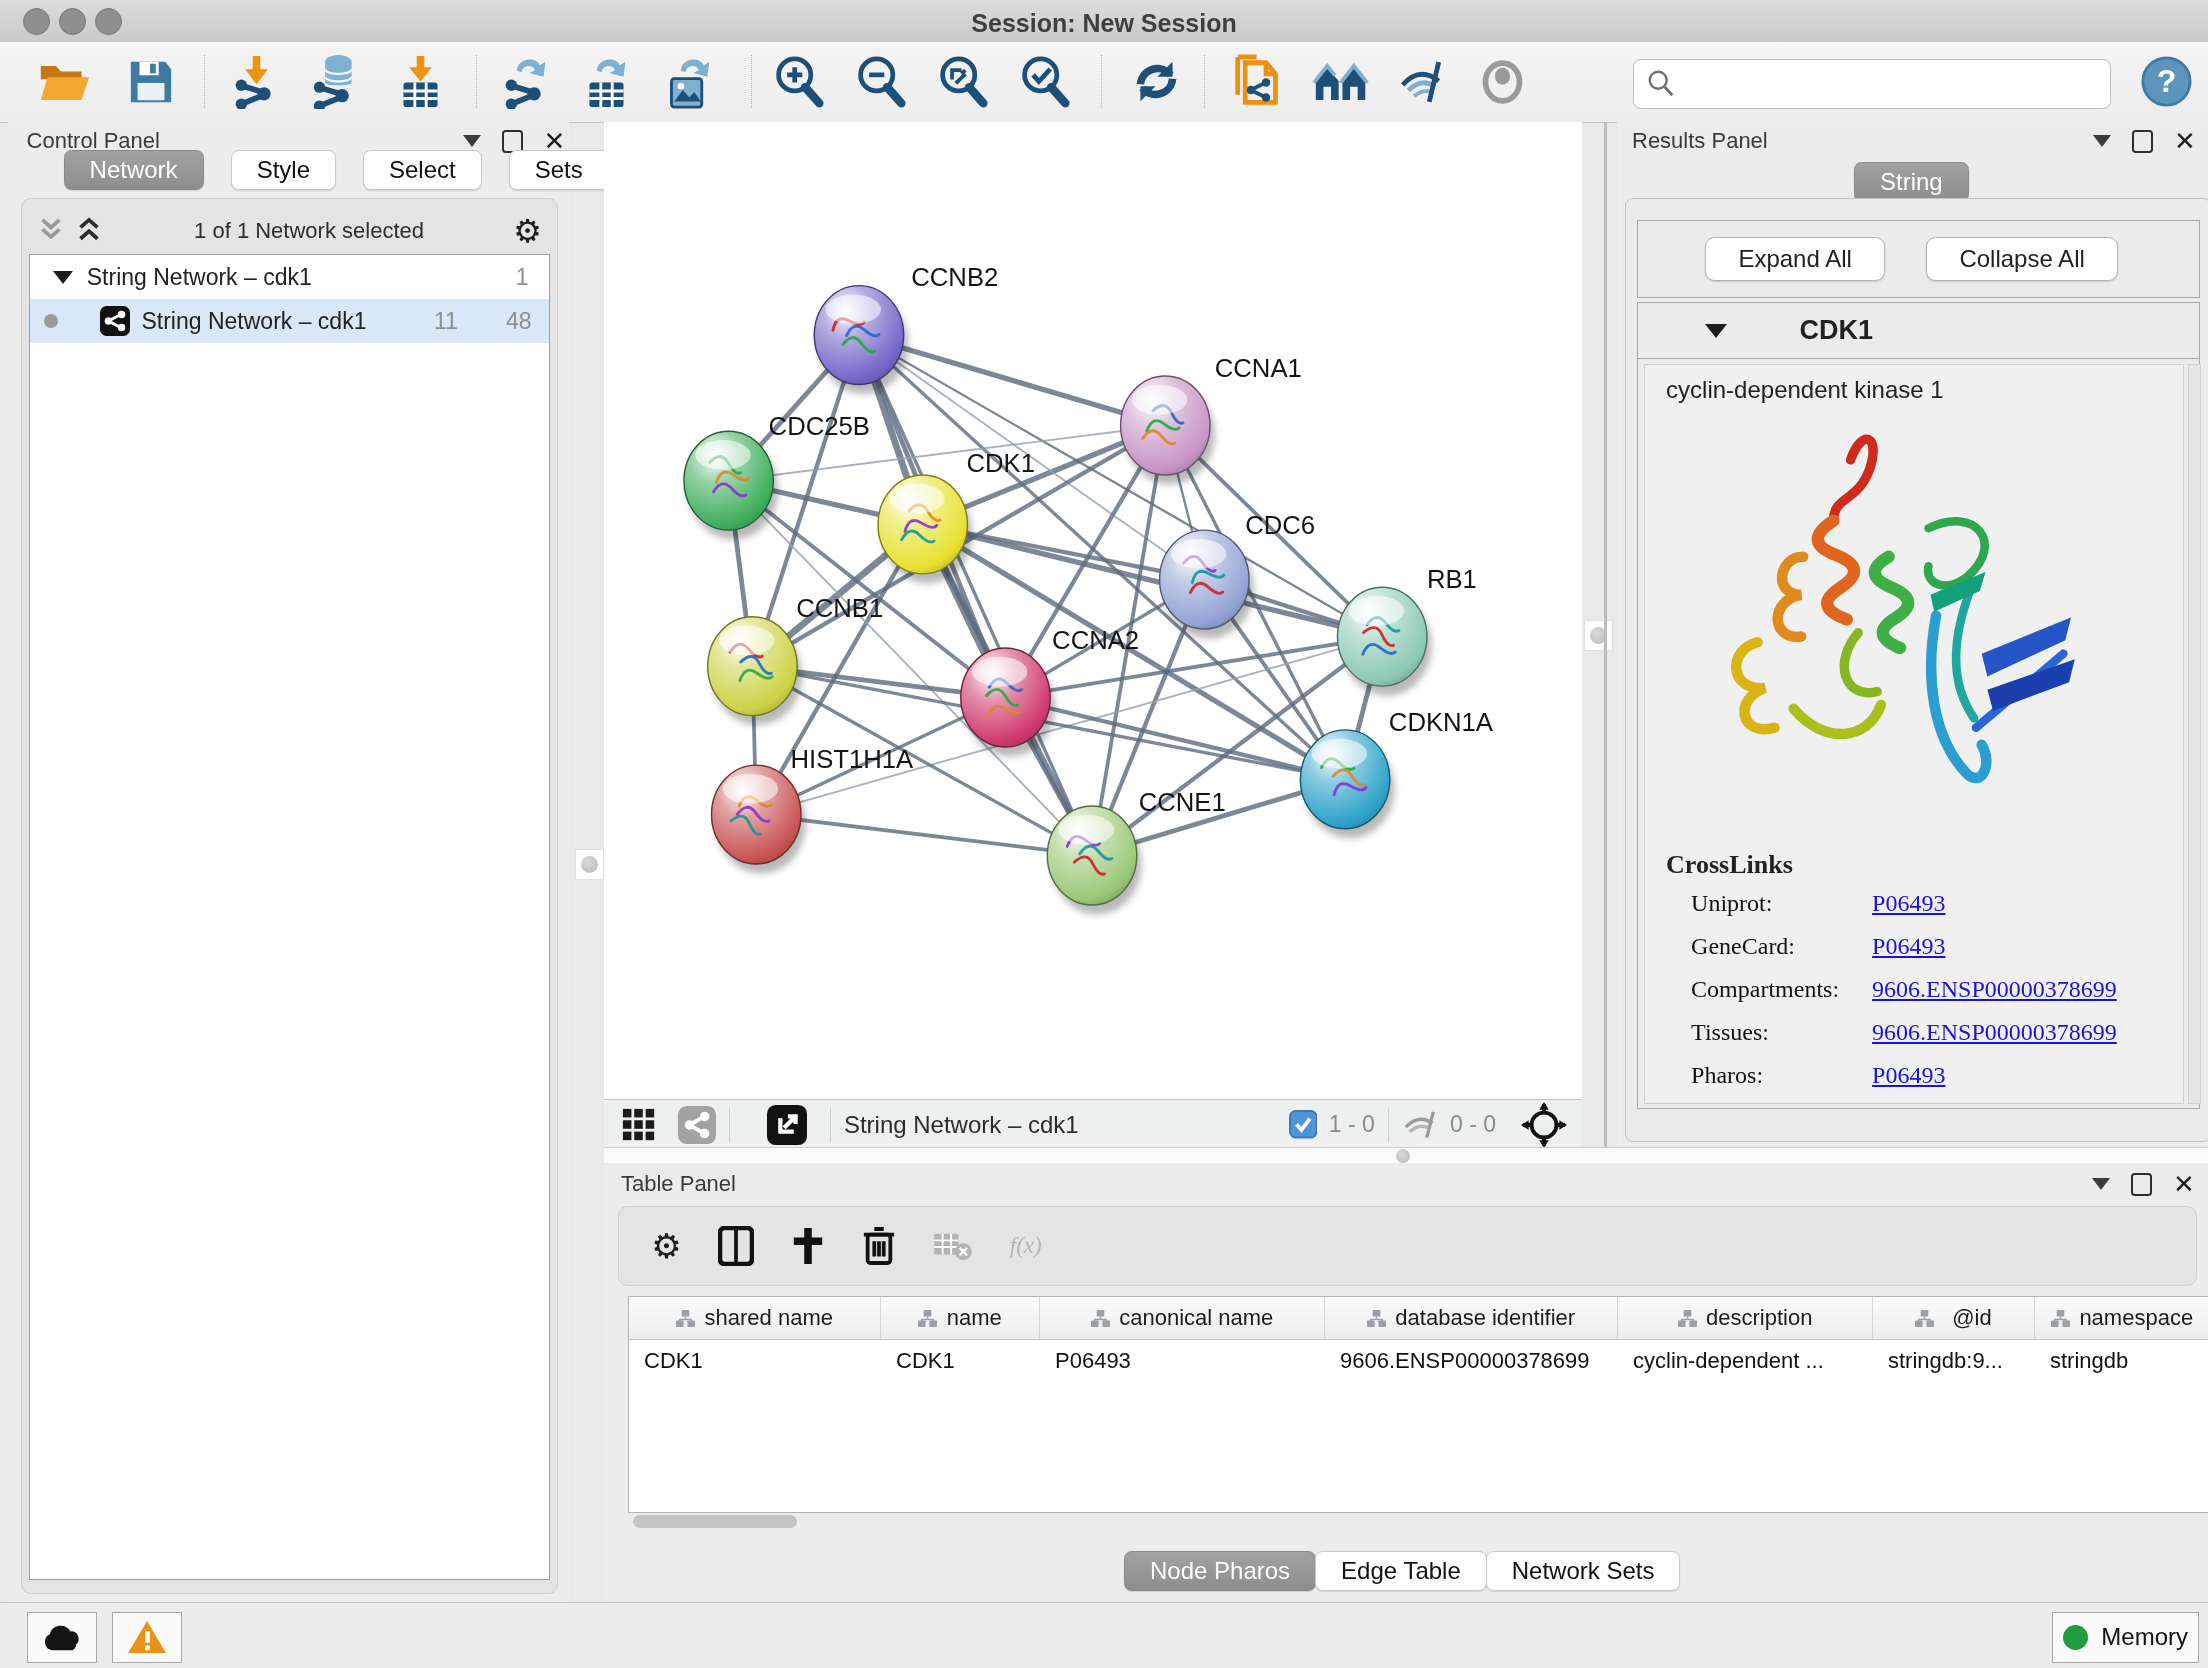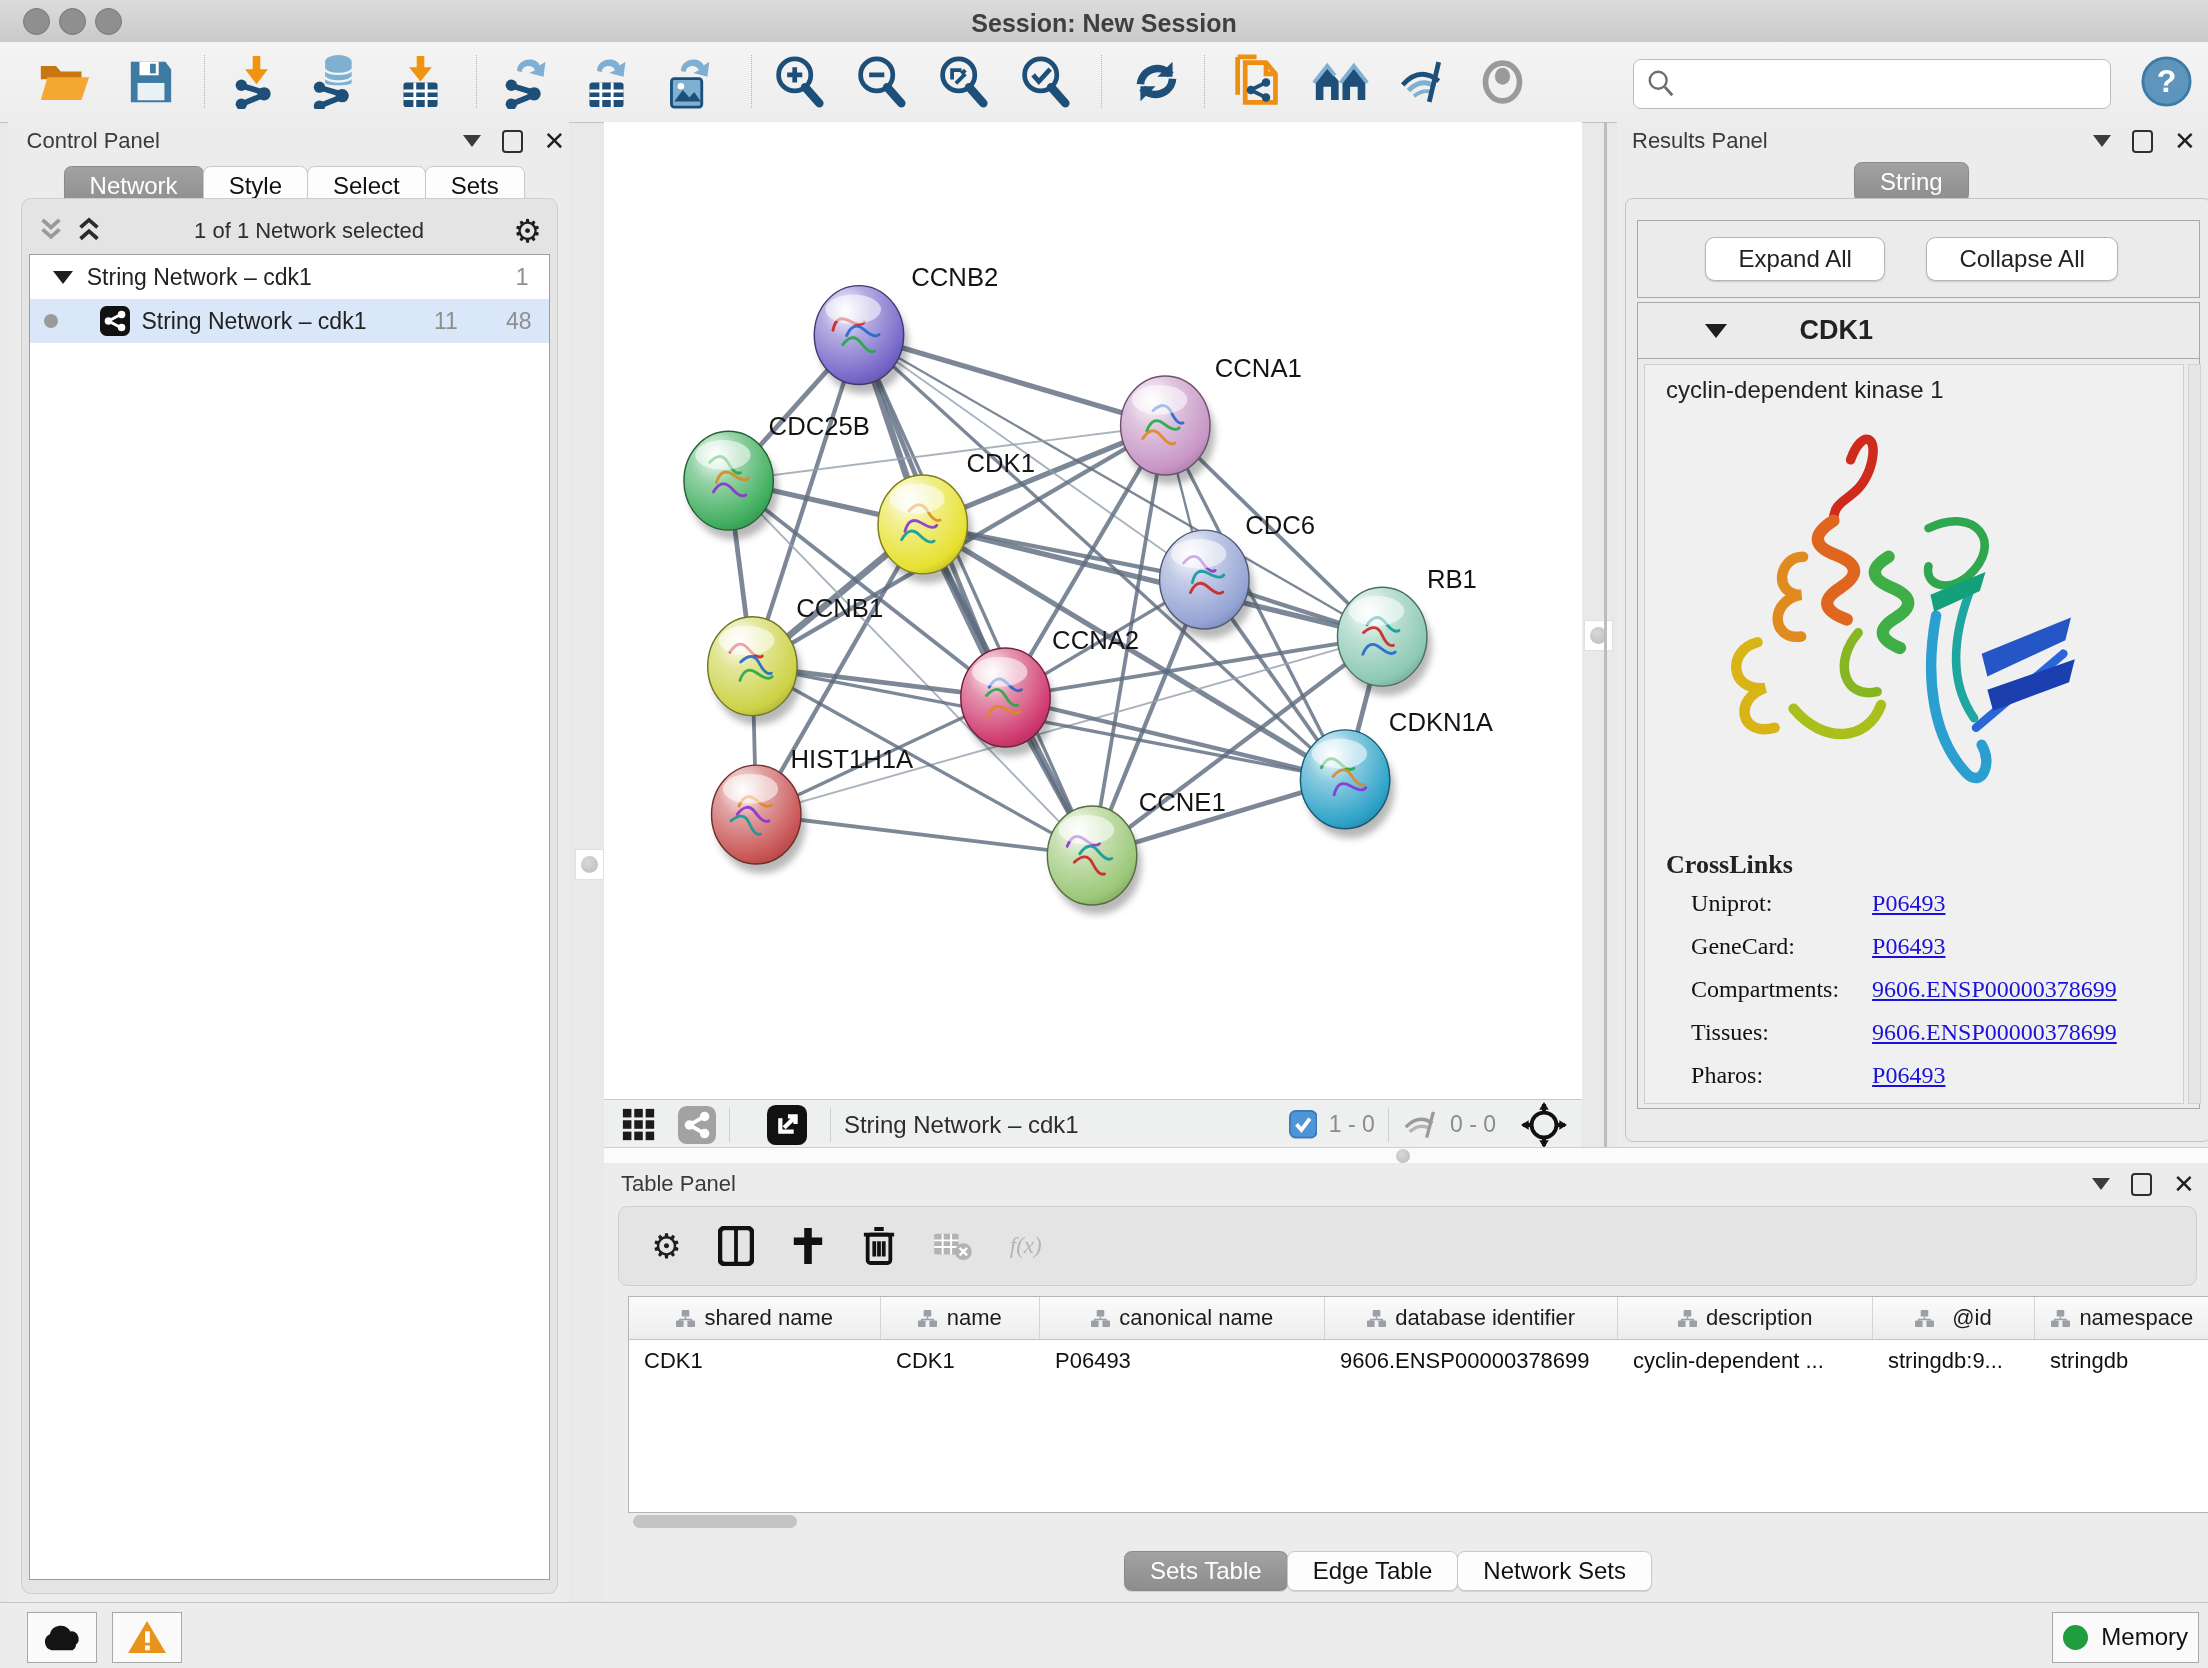--- a/index.html
+++ b/index.html
@@ -26,21 +26,21 @@
   .wc-tri{width:0;height:0;border-left:9.5px solid transparent;border-right:9.5px solid transparent;
     border-top:12.4px solid #3c3c3c;}
   .wc-box{width:17px;height:19px;border:2.9px solid #2f2f2f;border-radius:3.8px;}
   .wc-x{font-size:26px;font-weight:bold;color:#1f1f1f;line-height:19px;}
   .pill{height:38px;padding:0 25px;background:#fdfdfd;border:1px solid #c9c9c9;border-radius:7.6px;
     display:flex;align-items:center;font-size:24px;color:#111;margin-left:-1px;box-shadow:0 1px 1px rgba(0,0,0,.12);}
   .pill.active{background:linear-gradient(#a2a2a2,#8d8d8d);color:#fff;border-color:#8a8a8a;}
   .graybox{background:#e4e4e4;border:1px solid #cfcfcf;border-radius:9.5px;}
   
   #control-panel{left:7.6px;top:122px;width:561px;height:1480px;background:#ececec;}
-  #cp-tabs{left:57px;top:44px;display:flex;}
+  #cp-tabs{left:57px;top:28px;display:flex;gap:28px;}
   #cp-box{left:13.3px;top:76px;width:535px;height:1394px;}
   #cp-subhead{left:0;top:9.5px;width:535px;height:44px;display:flex;align-items:center;}
   #cp-summary{flex:1;text-align:center;font-size:22px;color:#2e2e2e;}
   #cp-list{left:7.6px;top:55px;width:519px;height:1324px;background:#fff;border:1.9px solid #9e9e9e;}
   .tree-row{height:44px;display:flex;align-items:center;font-size:23px;}
   .tree-count{color:#8e8e8e;font-size:23px;}
   
   #net-canvas{left:604px;top:122px;width:978px;height:977px;background:#fff;}
   #net-bottombar{left:604px;top:1099px;width:978px;height:49px;background:#eef0ef;
     border-top:1px solid #c9c9c9;display:flex;align-items:center;}
@@ -813,21 +813,21 @@
         <div class="td-cell" style="width: 159px;">CDK1</div>
         <div class="td-cell" style="width: 285px;">P06493</div>
         <div class="td-cell" style="width: 293px;">9606.ENSP00000378699</div>
         <div class="td-cell" style="width: 255px;">cyclin-dependent ...</div>
         <div class="td-cell" style="width: 162px;">stringdb:9...</div>
         <div class="td-cell" style="width: 175px;">stringdb</div>
       </div>
   </div>
   <div id="tp-hscroll" class="abs"></div>
   <div id="tp-tabs" class="abs">
-      <div class="pill active">Sets Table</div>
+      <div class="pill active">Node Pharos</div>
       <div class="pill">Edge Table</div>
       <div class="pill">Network Sets</div>
     </div>
 </div>
 
 <div id="statusbar" class="abs">
   <div class="sb-btn abs" style="left:27px">
     <svg width="44" height="30" viewBox="0 0 46 32">
         <path d="M12 30 a9 9 0 0 1 -2 -17 a12 12 0 0 1 22 -3 a8 8 0 0 1 6 14 a7 7 0 0 1 -4 6z" fill="#141414"></path>
       </svg>

